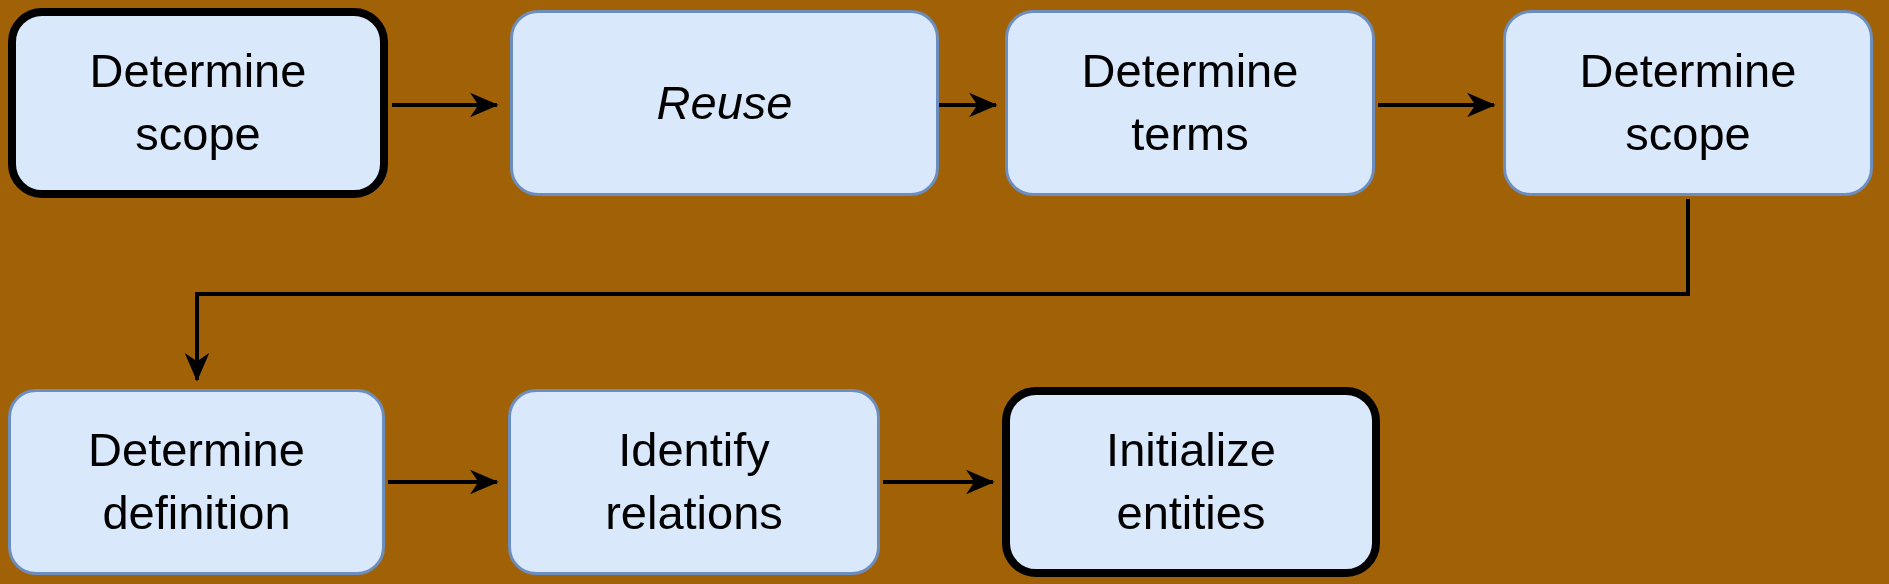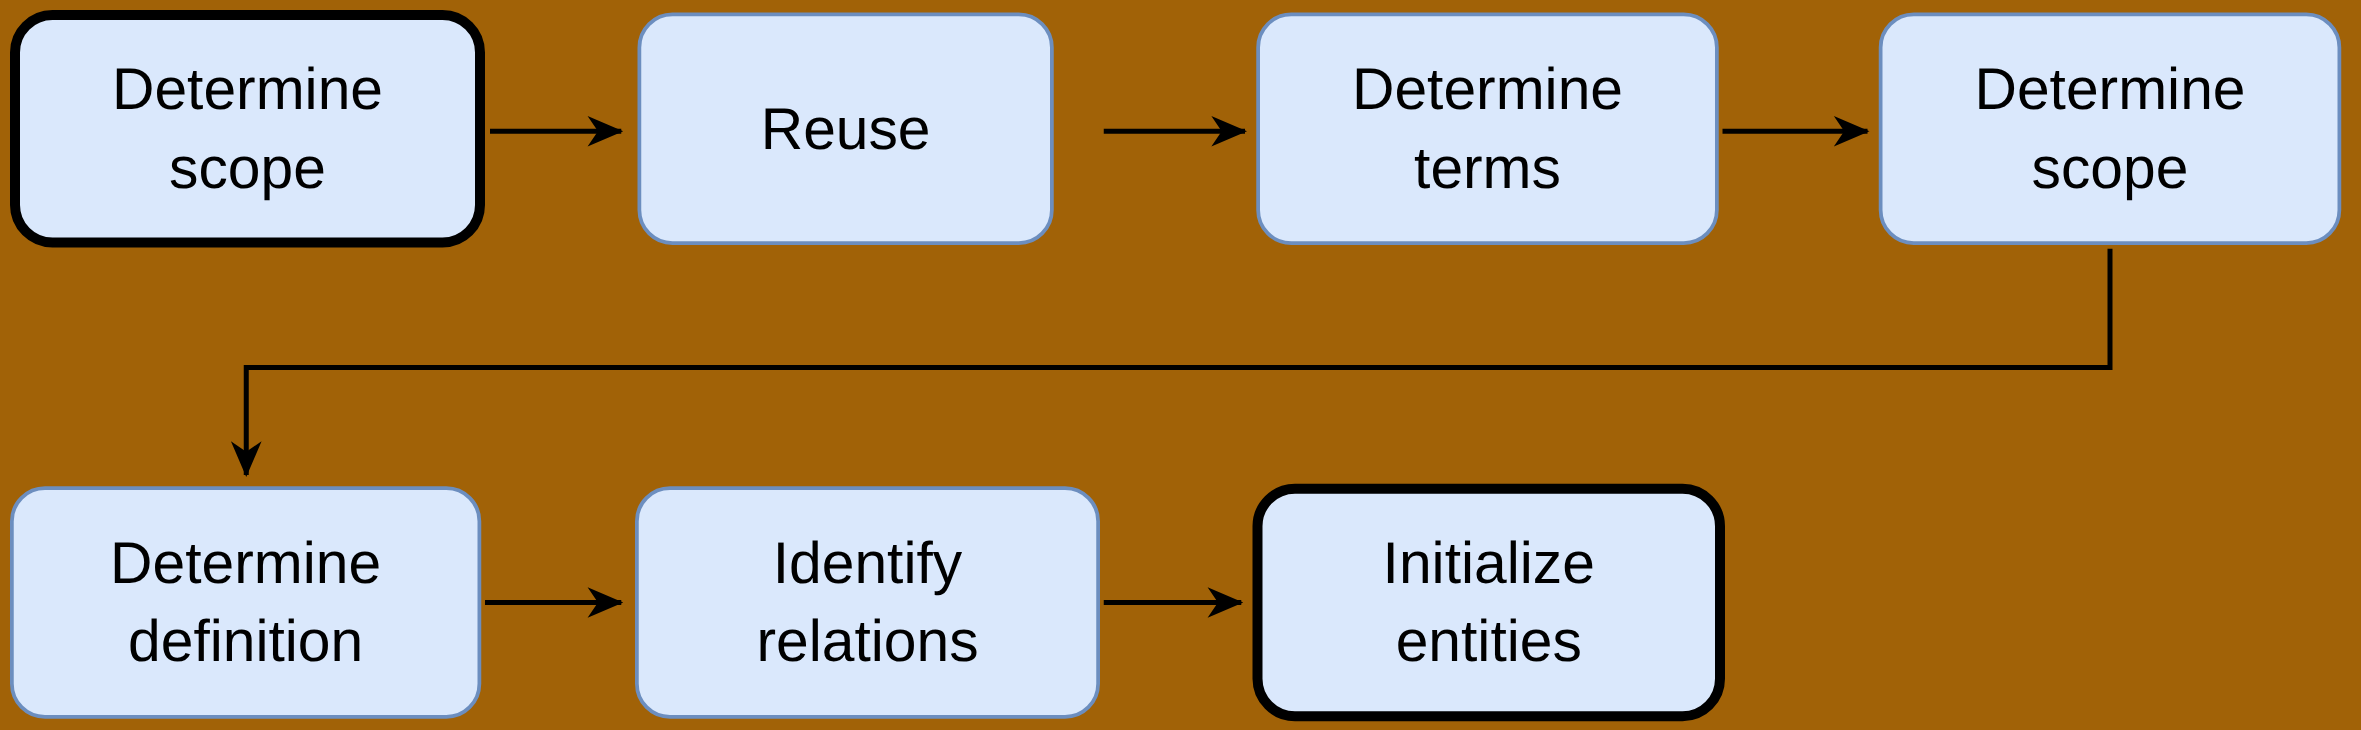--- a/index.html
+++ b/index.html
@@ -38,21 +38,21 @@
     line-height: 1.34;
     white-space: pre-line;
     letter-spacing: 0px;
   }
   .node.emphasis {
     border: 8px solid #000000;
     border-radius: 34px;
   }
   
   .n1 { left: 8px;    top: 8px;   width: 380px; height: 190px; }
-  .n2 { left: 510px;  top: 10px;  width: 333px; height: 186px; }
+  .n2 { left: 510px;  top: 10px;  width: 429px; height: 186px; font-style: italic; }
   .n3 { left: 1005px; top: 10px;  width: 370px; height: 186px; }
   .n4 { left: 1503px; top: 10px;  width: 370px; height: 186px; }
   
   .n5 { left: 8px;    top: 389px; width: 377px; height: 186px; }
   .n6 { left: 508px;  top: 389px; width: 372px; height: 186px; }
   .n7 { left: 1002px; top: 387px; width: 378px; height: 190px; }
 </style>
 </head>
 <body>
 

